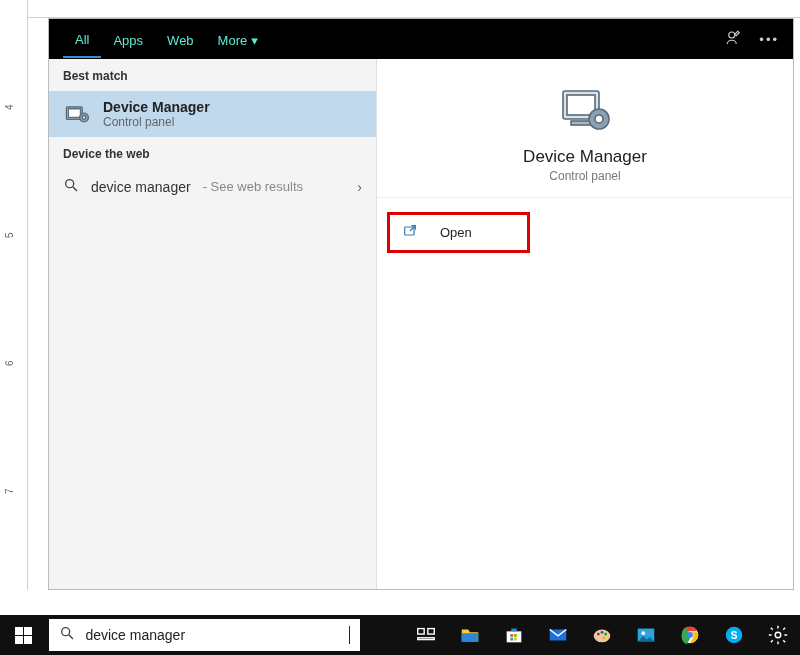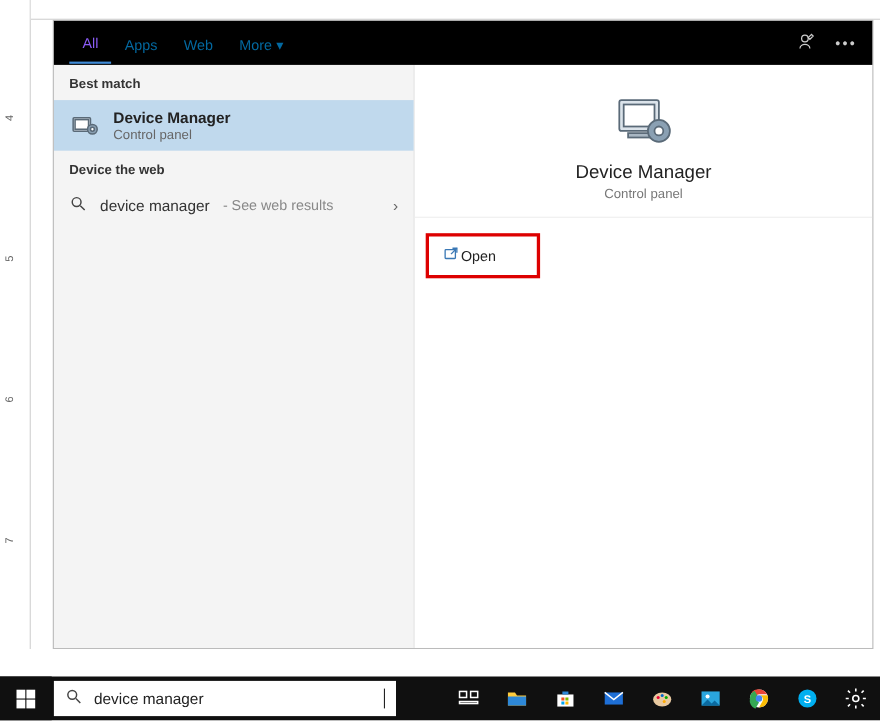--- a/index.html
+++ b/index.html
@@ -48,24 +48,24 @@
     height: 40px;
     display: flex;
     align-items: center;
     color: #fff;
     padding: 0 14px;
     font-size: 13px;
   }
   .tab {
     padding: 11px 12px 9px 12px;
     cursor: pointer;
-    color: #0369a1;
+    color: #5eead4;
   }
   .tab.active {
-    color: #8b5cf6;
+    color: #5eead4;
     border-bottom: 2px solid #3f8ad6;
   }
   .tab-more { display: flex; align-items: flex-start; gap: 4px; }
   .tabs-spacer { flex: 1; }
   .tabs-right { display: flex; align-items: center; gap: 16px; color: #ccc; }
   .body {
     flex: 1;
     display: flex;
     overflow: hidden;
   }
@@ -127,25 +127,25 @@
     width: 60px; height: 50px;
     display: flex; align-items: center; justify-content: center;
     color: #555;
   }
   .detail-title { font-size: 17px; color: #222; margin-top: 12px; }
   .detail-sub { font-size: 12px; color: #777; margin-top: 2px; }
   .actions { padding: 14px 10px; }
   .action-item {
     display: flex;
     align-items: center;
-    gap: 1px;
+    gap: 22px;
     padding: 8px 12px;
     font-size: 13px;
     color: #222;
-    width: 104px;
+    width: 143px;
     border: 3px solid #d00;
     cursor: pointer;
   }
   .action-item svg { width: 16px; height: 16px; color: #3a78b5; }
   .ellipsis { letter-spacing: 2px; }
 
   .taskbar {
     position: absolute;
     left: 0; bottom: 0;
     width: 800px; height: 40px;

